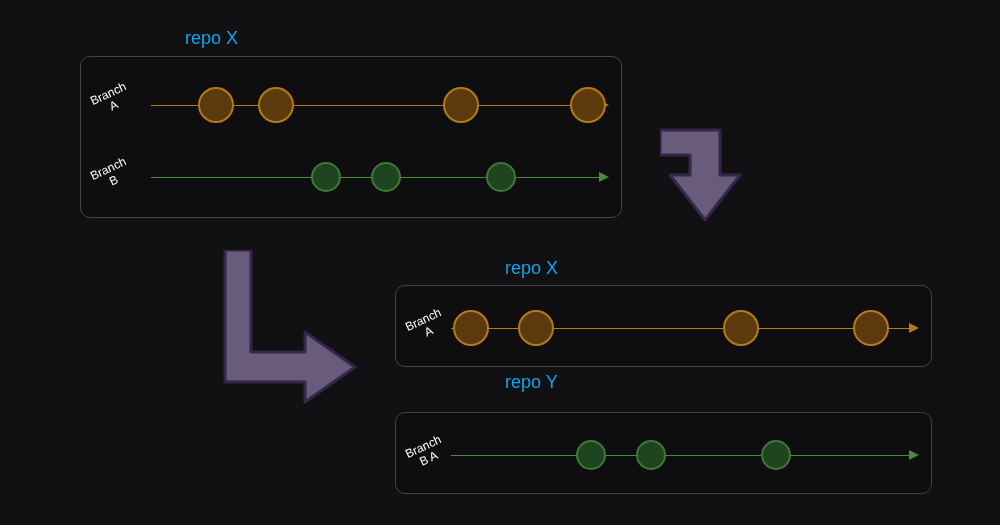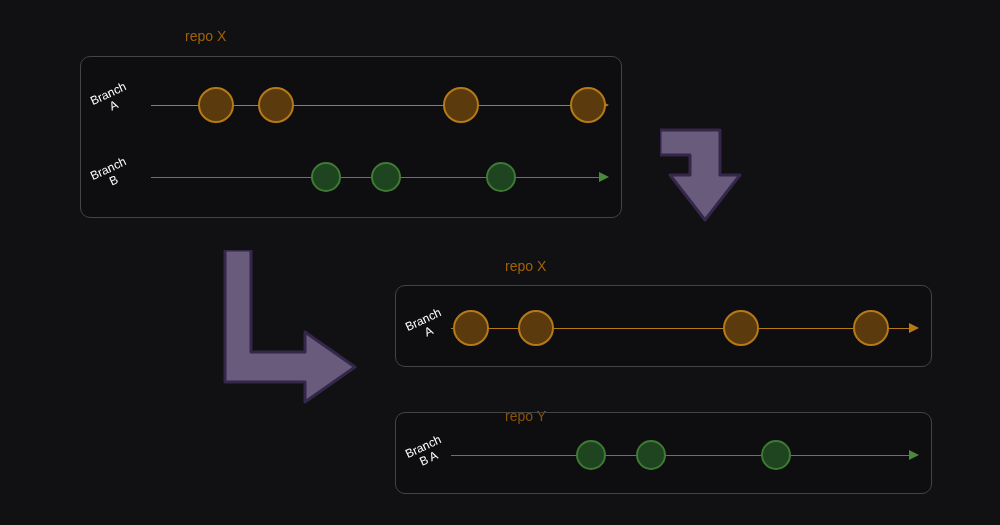--- a/index.html
+++ b/index.html
@@ -8,22 +8,22 @@
     width: 1000px;
     height: 525px;
     background: #111113;
     font-family: -apple-system, BlinkMacSystemFont, "Segoe UI", Arial, sans-serif;
     color: #ffffff;
     overflow: hidden;
     position: relative;
   }
   .repo-title {
     position: absolute;
-    font-size: 14px;
-    color: #a16207;
+    font-size: 18px;
+    color: #0ea5e9;
     text-align: right;
   }
   .repo-box {
     position: absolute;
     border: 1px solid #444;
     border-radius: 10px;
     background: rgba(0,0,0,0.15);
   }
   .branch-label {
     position: absolute;
@@ -111,21 +111,21 @@
 <div class="repo-box" style="left:395px; top:285px; width:535px; height:80px;">
   <div class="branch-label" style="left:8px; top:27px;">Branch<br>A</div>
   <div class="axis orange" style="left:55px; top:42px; width:460px;"></div>
   <div class="arrowhead orange" style="left:513px; top:37px;"></div>
   <div class="commit orange" style="left:57px; top:24px;"></div>
   <div class="commit orange" style="left:122px; top:24px;"></div>
   <div class="commit orange" style="left:327px; top:24px;"></div>
   <div class="commit orange" style="left:457px; top:24px;"></div>
 </div>
 
-<div class="repo-title" style="left:505px; top:408px;">repo Y</div>
+<div class="repo-title" style="left:505px; top:372px;">repo Y</div>
 
 <div class="repo-box" style="left:395px; top:412px; width:535px; height:80px;">
   <div class="branch-label" style="left:8px; top:27px;">Branch<br>B A</div>
   <div class="axis green" style="left:55px; top:42px; width:460px;"></div>
   <div class="arrowhead green" style="left:513px; top:37px;"></div>
   <div class="commit green" style="left:180px; top:27px;"></div>
   <div class="commit green" style="left:240px; top:27px;"></div>
   <div class="commit green" style="left:365px; top:27px;"></div>
 </div>
 

